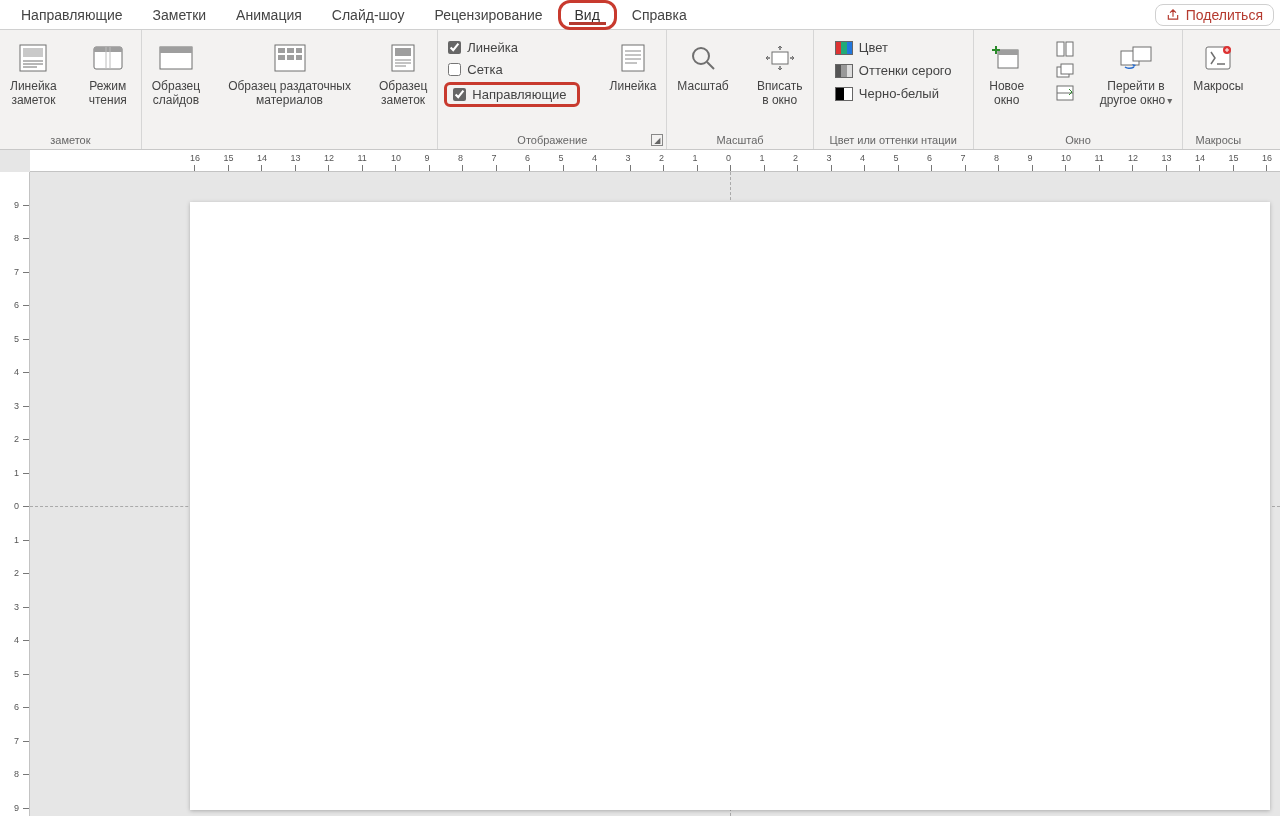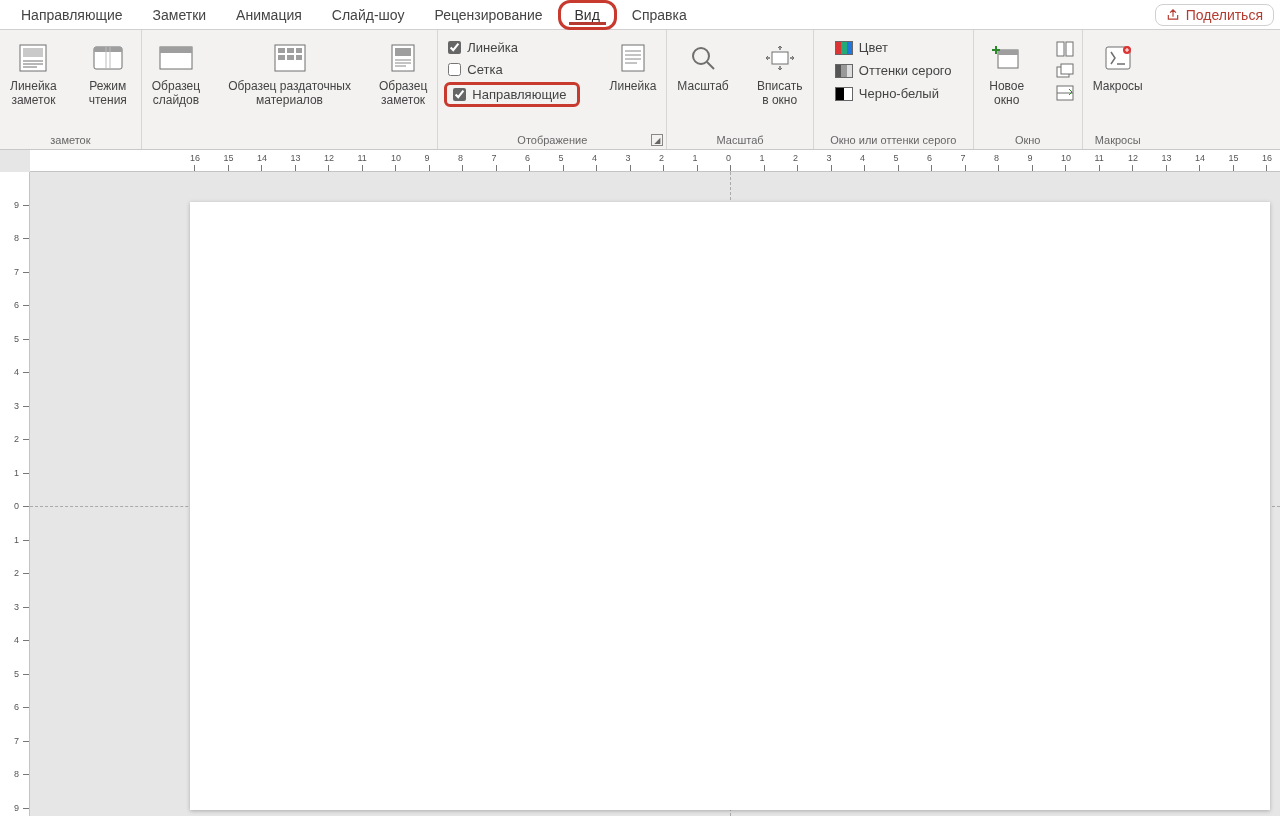--- a/index.html
+++ b/index.html
@@ -283,21 +283,21 @@
         <div class="small-row">
           <span class="color-sw" style="background:linear-gradient(90deg,#555 33%,#999 33% 66%,#ddd 66%);"></span>
           <span>Оттенки серого</span>
         </div>
         <div class="small-row">
           <span class="color-sw" style="background:linear-gradient(90deg,#000 50%,#fff 50%);"></span>
           <span>Черно-белый</span>
         </div>
       </div>
     </div>
-    <div class="group-label">Окно или оттенки серого</div>
+    <div class="group-label">Цвет или оттенки нтации</div>
   </div>
 
   <div class="group">
     <div class="group-body">
       <div class="big-btn">
         <div class="icon-box">
           <svg width="30" height="28" viewBox="0 0 30 28">
               <rect x="6" y="6" width="20" height="18" fill="#fff" stroke="#6f6f6f"></rect>
               <rect x="6" y="6" width="20" height="5" fill="#9e9e9e"></rect>
               <path d="M4 2v8M0 6h8" stroke="#2a8a2a" stroke-width="2"></path>
@@ -319,20 +319,31 @@
             </svg>
           </div>
         <div class="mini">
             <svg width="18" height="16">
               <rect x="1" y="1" width="16" height="14" fill="#fff" stroke="#6f6f6f"></rect>
               <line x1="1" y1="8" x2="17" y2="8" stroke="#6f6f6f"></line>
               <path d="M13 4l3 3-3 3" fill="none" stroke="#2a8a2a"></path>
             </svg>
           </div>
       </div>
+      <div class="big-btn">
+        <div class="icon-box">
+          <svg width="34" height="26" viewBox="0 0 34 26">
+              <rect x="2" y="6" width="18" height="14" fill="#fff" stroke="#6f6f6f"></rect>
+              <rect x="14" y="2" width="18" height="14" fill="#fff" stroke="#6f6f6f"></rect>
+              <path d="M6 22c0 0 4 3 9 0" fill="none" stroke="#2a6ecf" stroke-width="1.5"></path>
+              <path d="M15 22l-2-3 4 1z" fill="#2a6ecf"></path>
+            </svg>
+        </div>
+        <div class="lbl"><span>Перейти в</span><br><span>другое окно</span><span class="caret">▾</span></div>
+      </div>
     </div>
     <div class="group-label">Окно</div>
   </div>
 
   <div class="group" style="border-right:none">
     <div class="group-body">
       <div class="big-btn">
         <div class="icon-box">
           <svg width="30" height="28" viewBox="0 0 30 28">
               <rect x="3" y="3" width="24" height="22" rx="2" fill="#fff" stroke="#6f6f6f"></rect>

